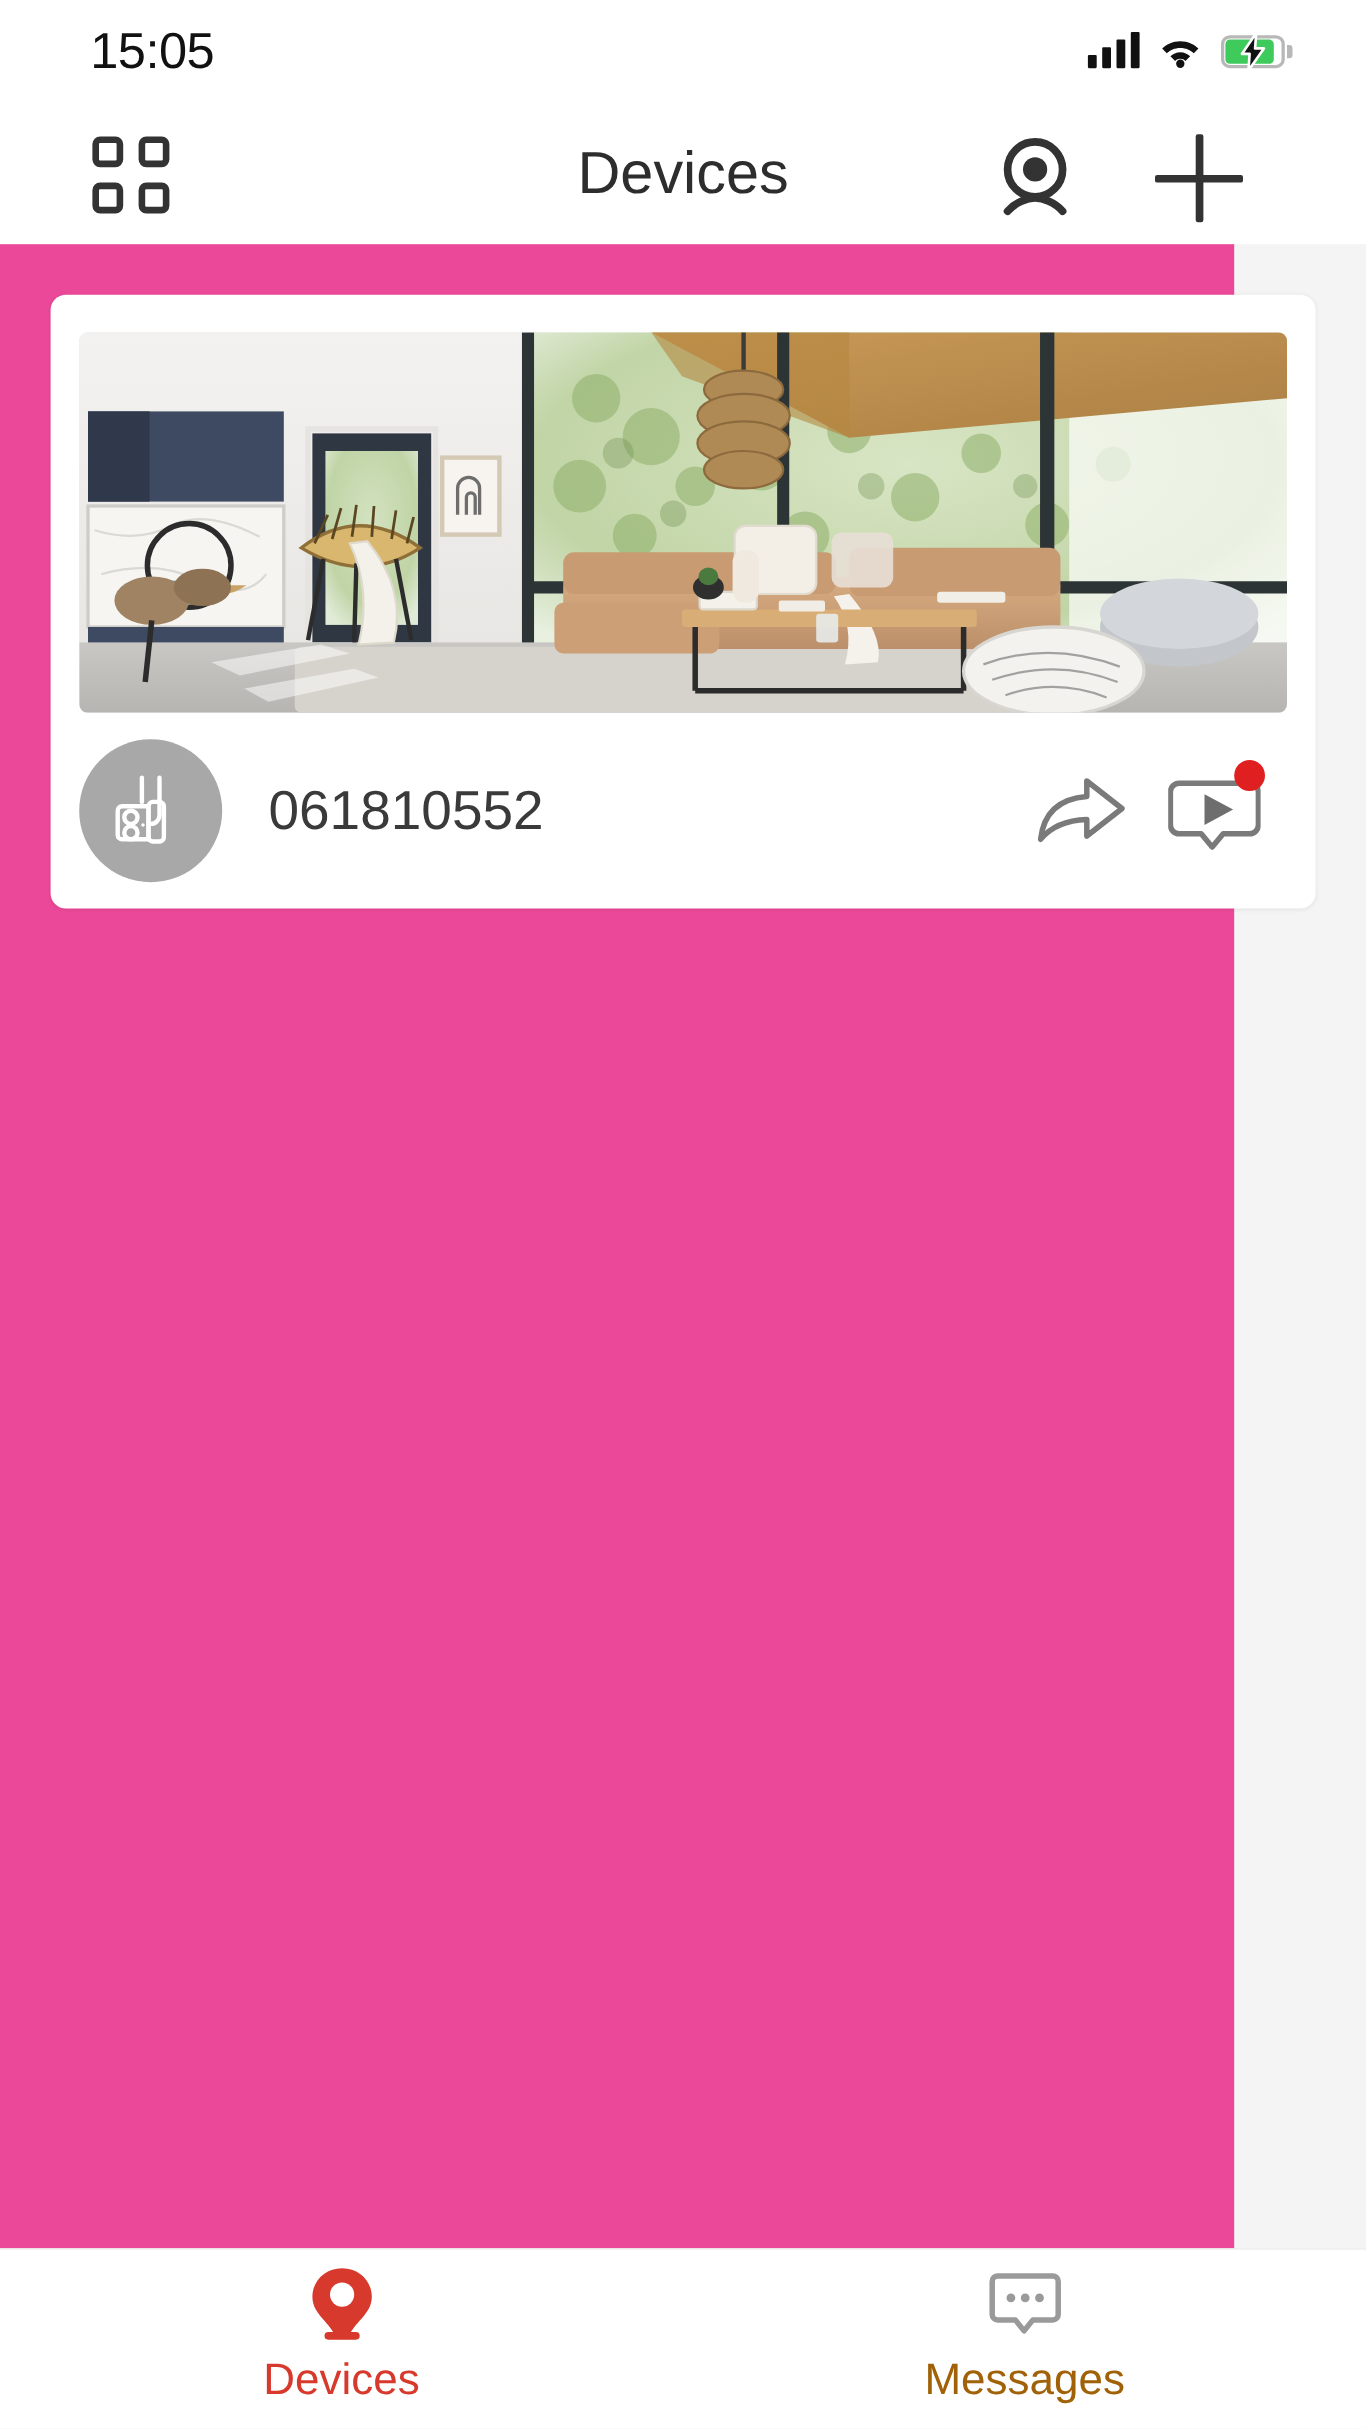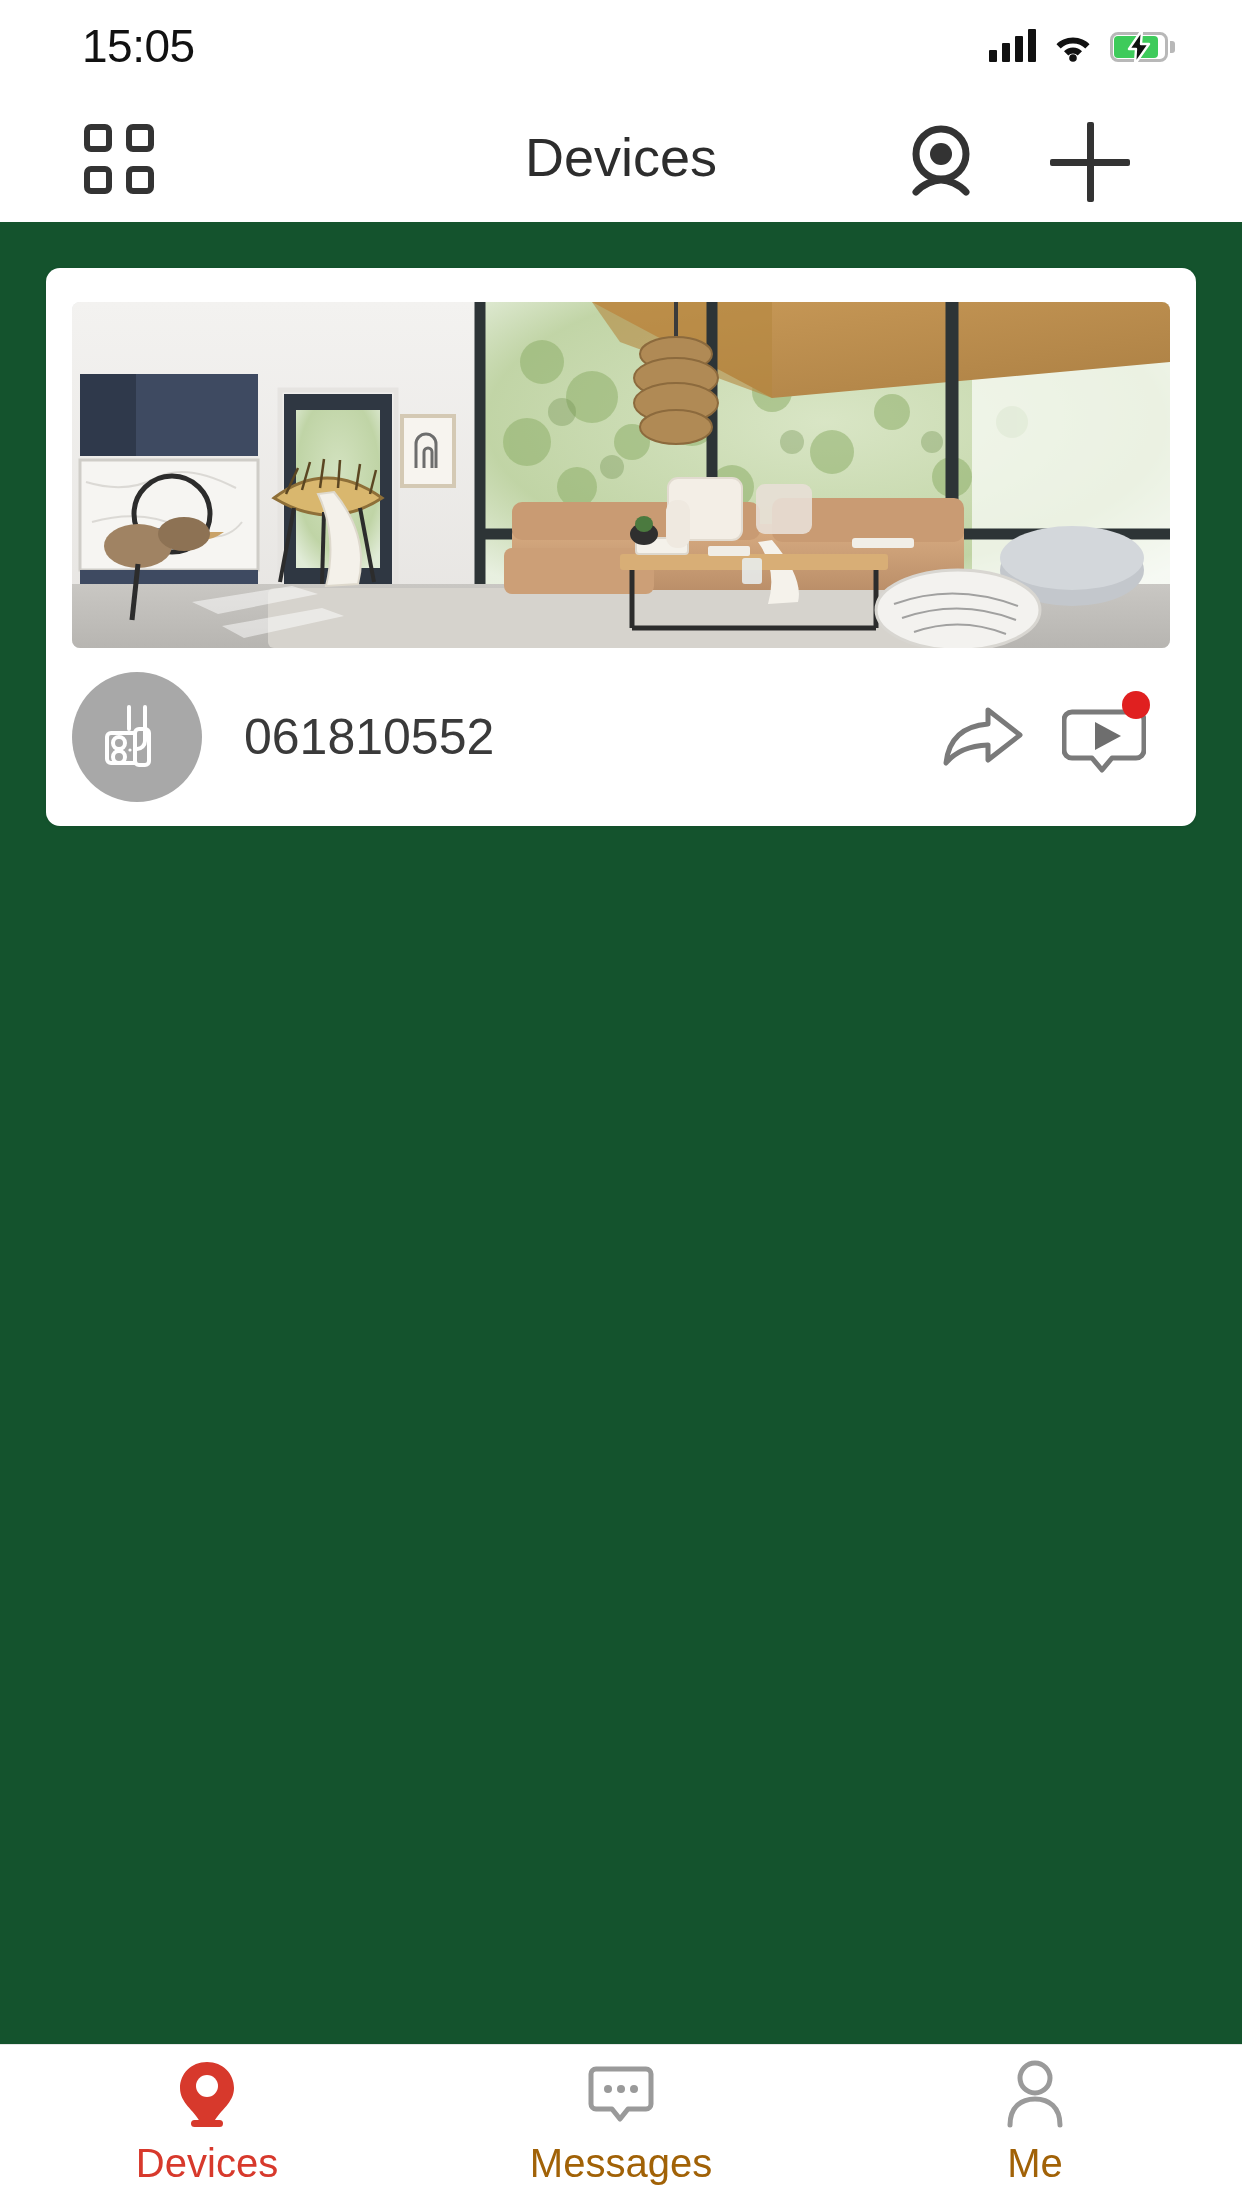--- a/index.html
+++ b/index.html
@@ -62,22 +62,22 @@
   .grid-btn span:nth-child(4){ right:0; bottom:0; }
 
   .cam-btn{ position:absolute; left:900px; top:28px; width:82px; height:80px; cursor:pointer; }
   .plus-btn{ position:absolute; left:1050px; top:30px; width:80px; height:80px; cursor:pointer; }
   .plus-btn b{ position:absolute; background:#333; border-radius:2px; }
   .plus-btn b:first-child{ left:0; top:37px; width:80px; height:7px; }
   .plus-btn b:last-child{ left:37px; top:0; width:7px; height:80px; }
 
   
   .content{
-    position:absolute; top:222px; left:0; width:1242px; bottom:164px;
-    background:#14532d;
+    position:absolute; top:222px; left:0; width:1122px; bottom:164px;
+    background:#ec4899;
   }
 
   .card{
     position:absolute; left:46px; top:46px; width:1150px; height:558px;
     background:#ffffff; border-radius:14px;
     box-shadow:0 1px 4px rgba(0,0,0,0.07);
     overflow:hidden;
   }
 
   
@@ -409,24 +409,15 @@
         <svg width="66" height="66" viewBox="0 0 66 66">
           <path d="M8 8 h50 a5 5 0 0 1 5 5 v30 a5 5 0 0 1 -5 5 H40 l-8 10 -8 -10 H8 a5 5 0 0 1 -5 -5 V13 a5 5 0 0 1 5 -5 z" fill="none" stroke="#9a9a9a" stroke-width="5" stroke-linejoin="round"></path>
           <circle cx="20" cy="28" r="4" fill="#9a9a9a"></circle>
           <circle cx="33" cy="28" r="4" fill="#9a9a9a"></circle>
           <circle cx="46" cy="28" r="4" fill="#9a9a9a"></circle>
         </svg>
       </div>
       <div class="tlabel">Messages</div>
     </div>
 
-    <div class="tab">
-      <div class="ticon">
-        <svg width="62" height="70" viewBox="0 0 62 70">
-          <circle cx="31" cy="19" r="15" fill="none" stroke="#9a9a9a" stroke-width="5"></circle>
-          <path d="M6 66 C6 48 17 40 31 40 C45 40 56 48 56 66" fill="none" stroke="#9a9a9a" stroke-width="5" stroke-linecap="round"></path>
-        </svg>
-      </div>
-      <div class="tlabel">Me</div>
-    </div>
   </div>
 
 </div>
 
 </body></html>

